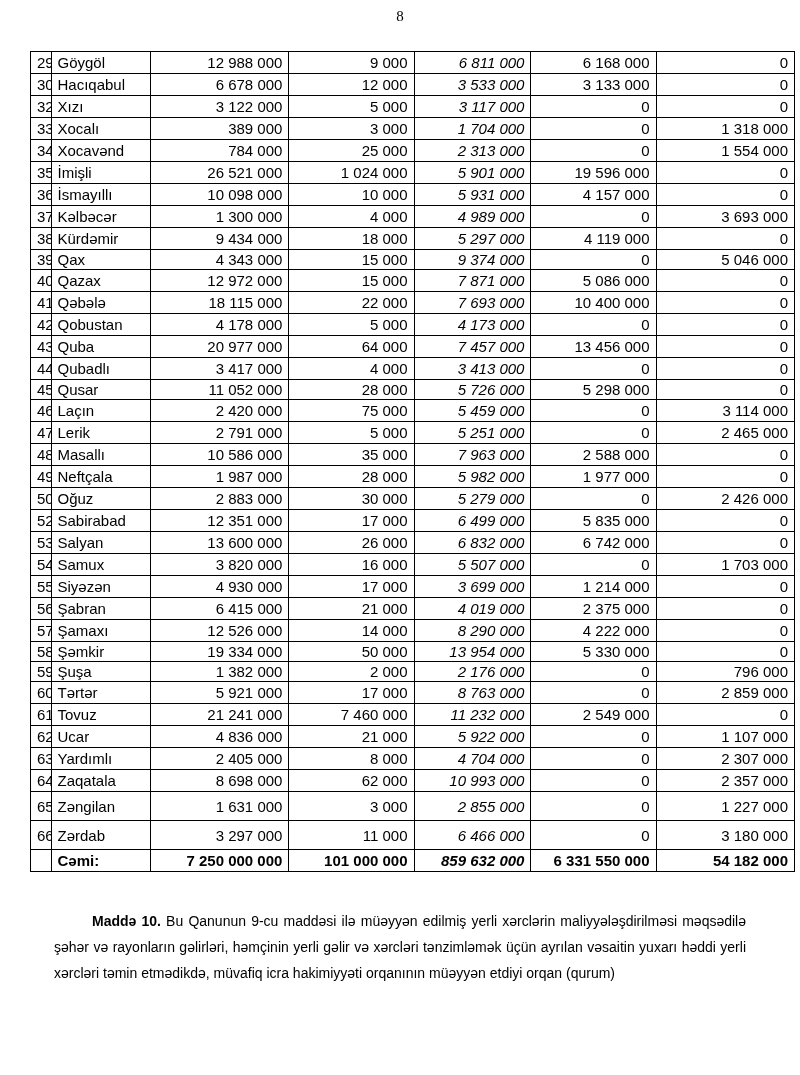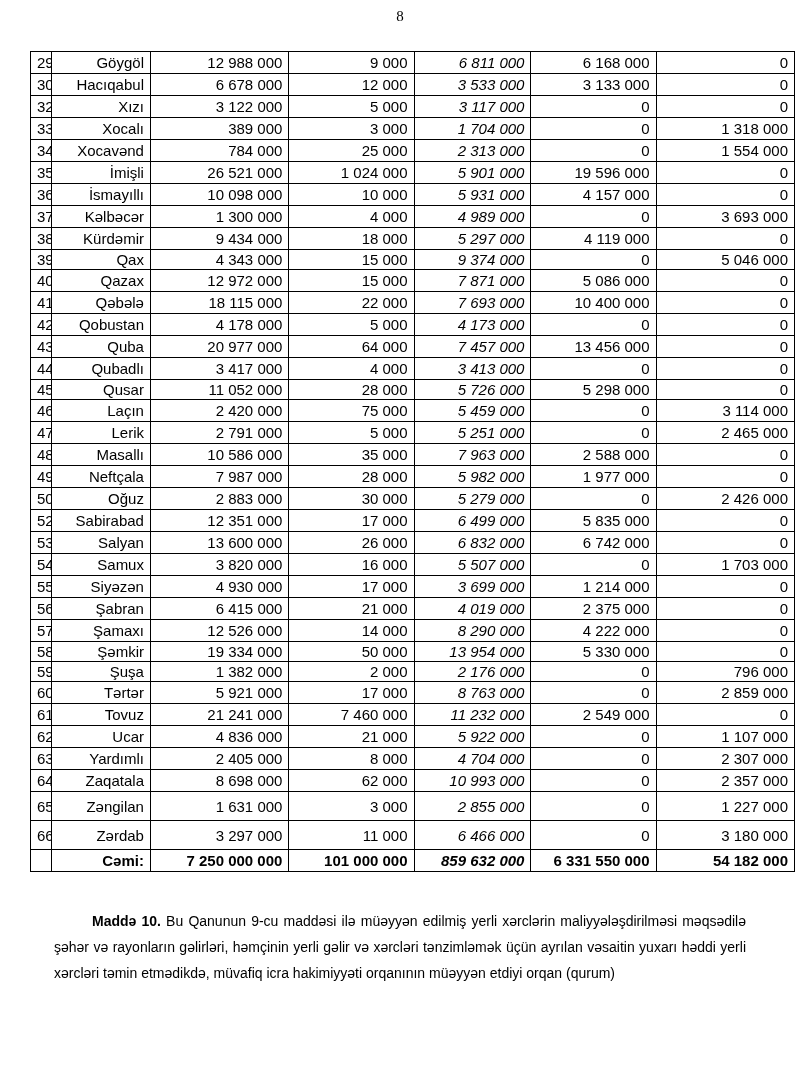--- a/index.html
+++ b/index.html
@@ -27,21 +27,21 @@
   table.budget td {
     border: 1px solid #000;
     font-size: 15px;
     height: 22px;
     padding: 1px 6px;
     white-space: nowrap;
     overflow: hidden;
     vertical-align: middle;
   }
   td.col-no   { width: 20px;  text-align: center; padding: 1px 2px; margin-left: 16px; }
-  td.col-name { width: 97px; text-align: right; padding-left: 9px; }
+  td.col-name { width: 97px; text-align: left; padding-left: 9px; }
   td.col-n1   { width: 135px; text-align: right; }
   td.col-n2   { width: 122px; text-align: right; }
   td.col-n3   { width: 114px; text-align: right; font-style: italic; }
   td.col-n4   { width: 122px; text-align: right; vertical-align: top; }
   td.col-n5   { width: 135px; text-align: right; vertical-align: top; }
   
   tbody.rows tr:nth-child(10) td,
   tbody.rows tr:nth-child(16) td,
   tbody.rows tr:nth-child(28) td,
   tbody.rows tr:nth-child(29) td { height: 18px; }
@@ -231,21 +231,21 @@
         <td class="col-name">Masallı</td>
         <td class="col-n1">10 586 000</td>
         <td class="col-n2">35 000</td>
         <td class="col-n3">7 963 000</td>
         <td class="col-n4">2 588 000</td>
         <td class="col-n5">0</td>
       </tr>
       <tr>
         <td class="col-no">49</td>
         <td class="col-name">Neftçala</td>
-        <td class="col-n1">7 987 000</td>
+        <td class="col-n1">1 987 000</td>
         <td class="col-n2">28 000</td>
         <td class="col-n3">5 982 000</td>
         <td class="col-n4">1 977 000</td>
         <td class="col-n5">0</td>
       </tr>
       <tr>
         <td class="col-no">50</td>
         <td class="col-name">Oğuz</td>
         <td class="col-n1">2 883 000</td>
         <td class="col-n2">30 000</td>

